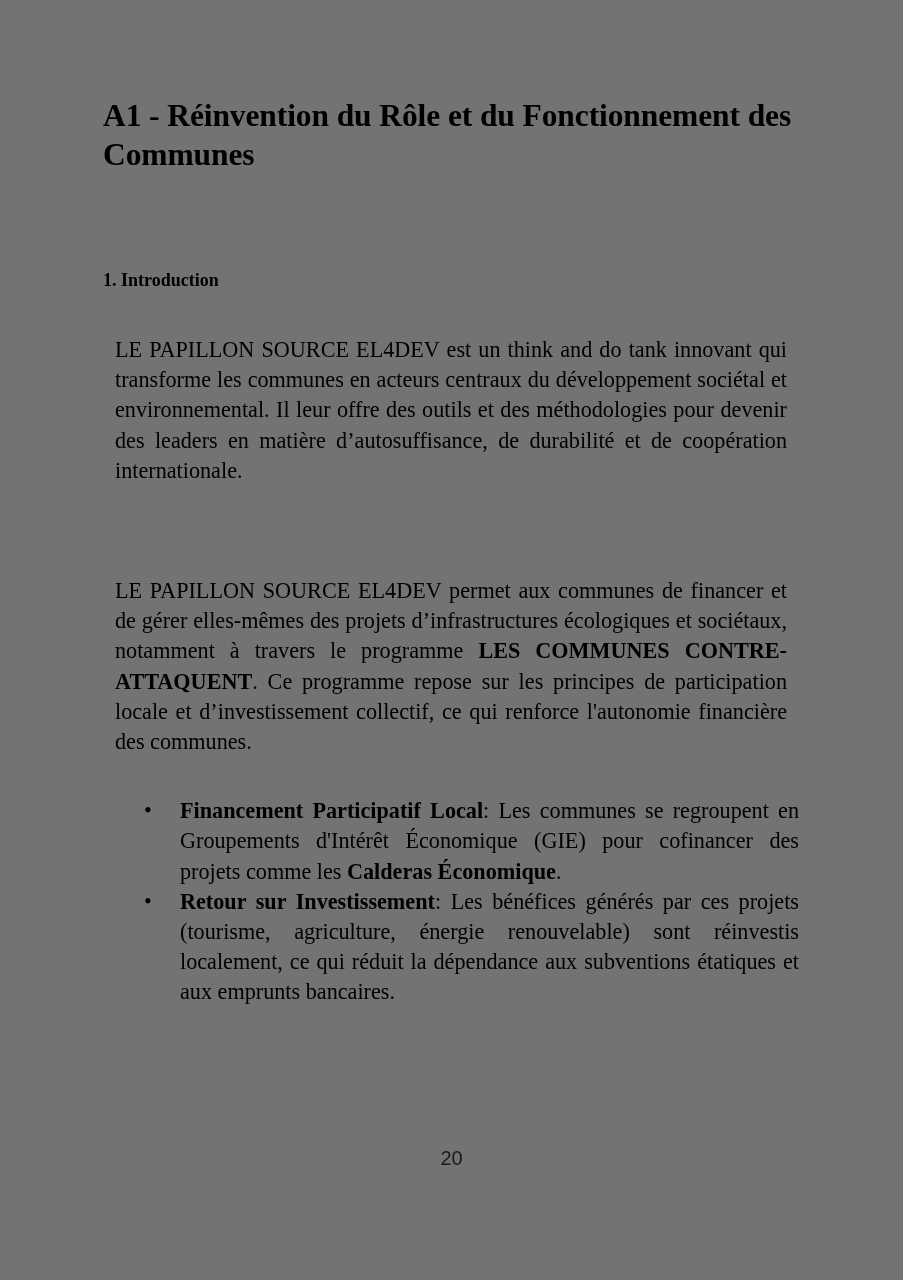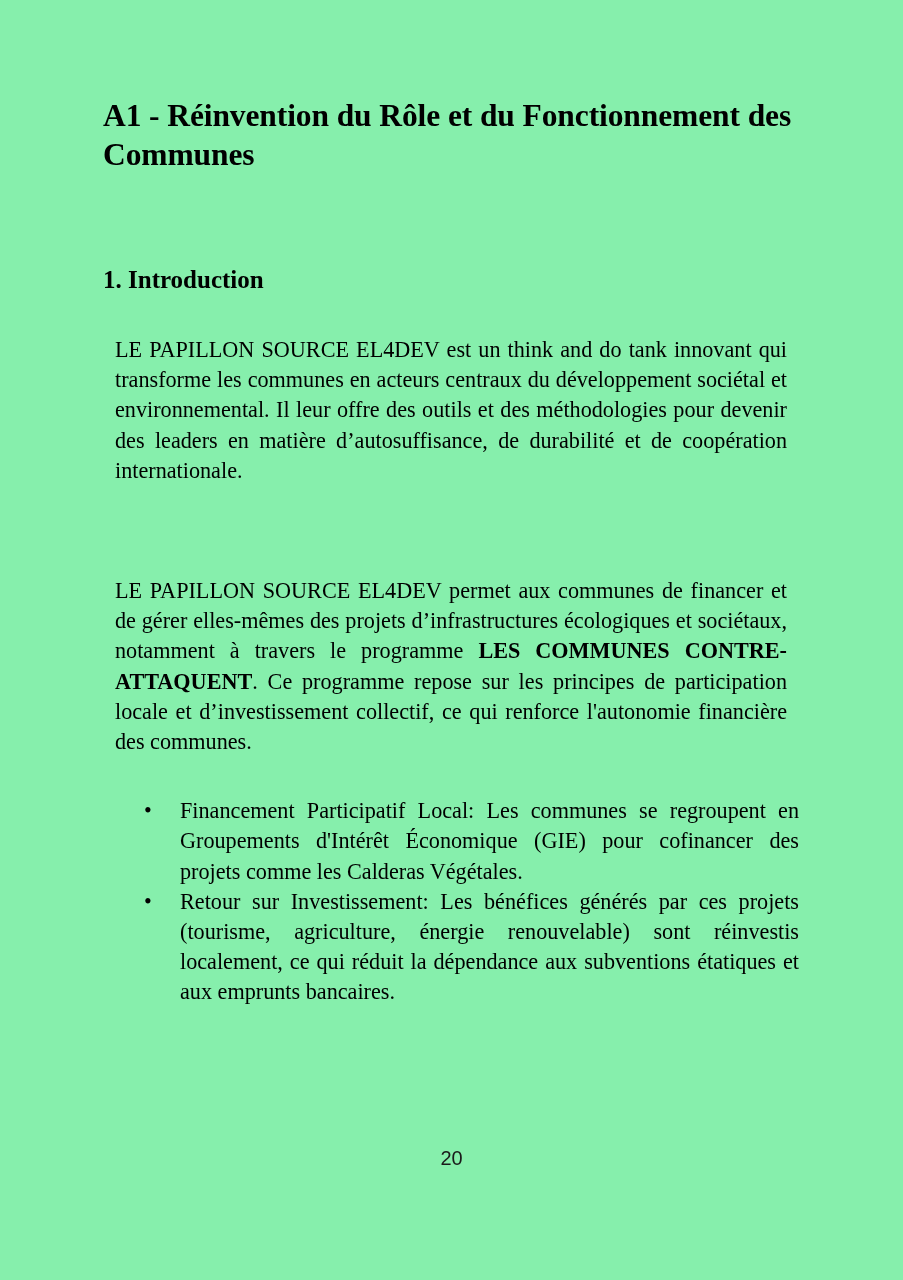--- a/index.html
+++ b/index.html
@@ -13,38 +13,38 @@
     position: relative;
     font-family: "Liberation Serif", "DejaVu Serif", serif;
     color: #000000;
     overflow: hidden;
   }
   .page {
     position: absolute;
     left: 0; top: 0;
     width: 903px;
     height: 1280px;
-    background: #86efac;
+    background: #737373;
   }
   .content {
     position: absolute;
     left: 103px;
     top: 96px;
     width: 696px;
   }
   .doc-title {
     font-size: 31.5px;
     font-weight: bold;
     line-height: 39px;
     margin: 0 0 0 0;
     letter-spacing: -0.1px;
     text-align: left;
   }
   .section-heading {
-    font-size: 25px;
+    font-size: 18px;
     font-weight: bold;
     line-height: 28px;
     margin: 0;
     text-align: left;
   }
   .body-par {
     font-size: 22.2px;
     line-height: 30.2px;
     margin: 12px;
     text-align: justify;
@@ -74,21 +74,21 @@
   }
   ul.bullets > li .bullet-dot {
     position: absolute;
     left: 40px;
     top: 0;
     width: 10px;
     text-align: center;
     font-size: 22.2px;
     line-height: 30.2px;
   }
-  ul.bullets > li b { font-weight: normal; }
+  ul.bullets > li b { font-weight: bold; }
 
   .page-number {
     position: absolute;
     left: 0;
     top: 1146px;
     width: 903px;
     text-align: center;
     font-family: "Liberation Sans", "DejaVu Sans", sans-serif;
     font-size: 20px;
     line-height: 24px;
@@ -114,20 +114,20 @@
     <div class="spacer-par-to-heading"></div>
 
 
     <div class="spacer-heading-to-par"></div>
 
     <p class="body-par"><span>LE PAPILLON SOURCE EL4DEV permet aux communes de financer et de gérer elles-mêmes des projets d’infrastructures écologiques et sociétaux, notamment à travers le programme </span><b>LES COMMUNES CONTRE-ATTAQUENT</b><span>. Ce programme repose sur les principes de participation locale et d’investissement collectif, ce qui renforce l'autonomie financière des communes.</span></p>
 
     <div class="spacer-par-to-list"></div>
 
     <ul class="bullets">
-      <li><span class="bullet-dot">•</span><b>Financement Participatif Local</b><span>: Les communes se regroupent en Groupements d'Intérêt Économique (GIE) pour cofinancer des projets comme les </span><b>Calderas Végétales</b><span>.</span></li>
+      <li><span class="bullet-dot">•</span><b>Financement Participatif Local</b><span>: Les communes se regroupent en Groupements d'Intérêt Économique (GIE) pour cofinancer des projets comme les </span><b>Calderas Économique</b><span>.</span></li>
       <li><span class="bullet-dot">•</span><b>Retour sur Investissement</b><span>: Les bénéfices générés par ces projets (tourisme, agriculture, énergie renouvelable) sont réinvestis localement, ce qui réduit la dépendance aux subventions étatiques et aux emprunts bancaires.</span><b></b><span></span></li>
     </ul>
 
   </div>
 
   <div class="page-number">20</div>
 </div>
 
 </body></html>

